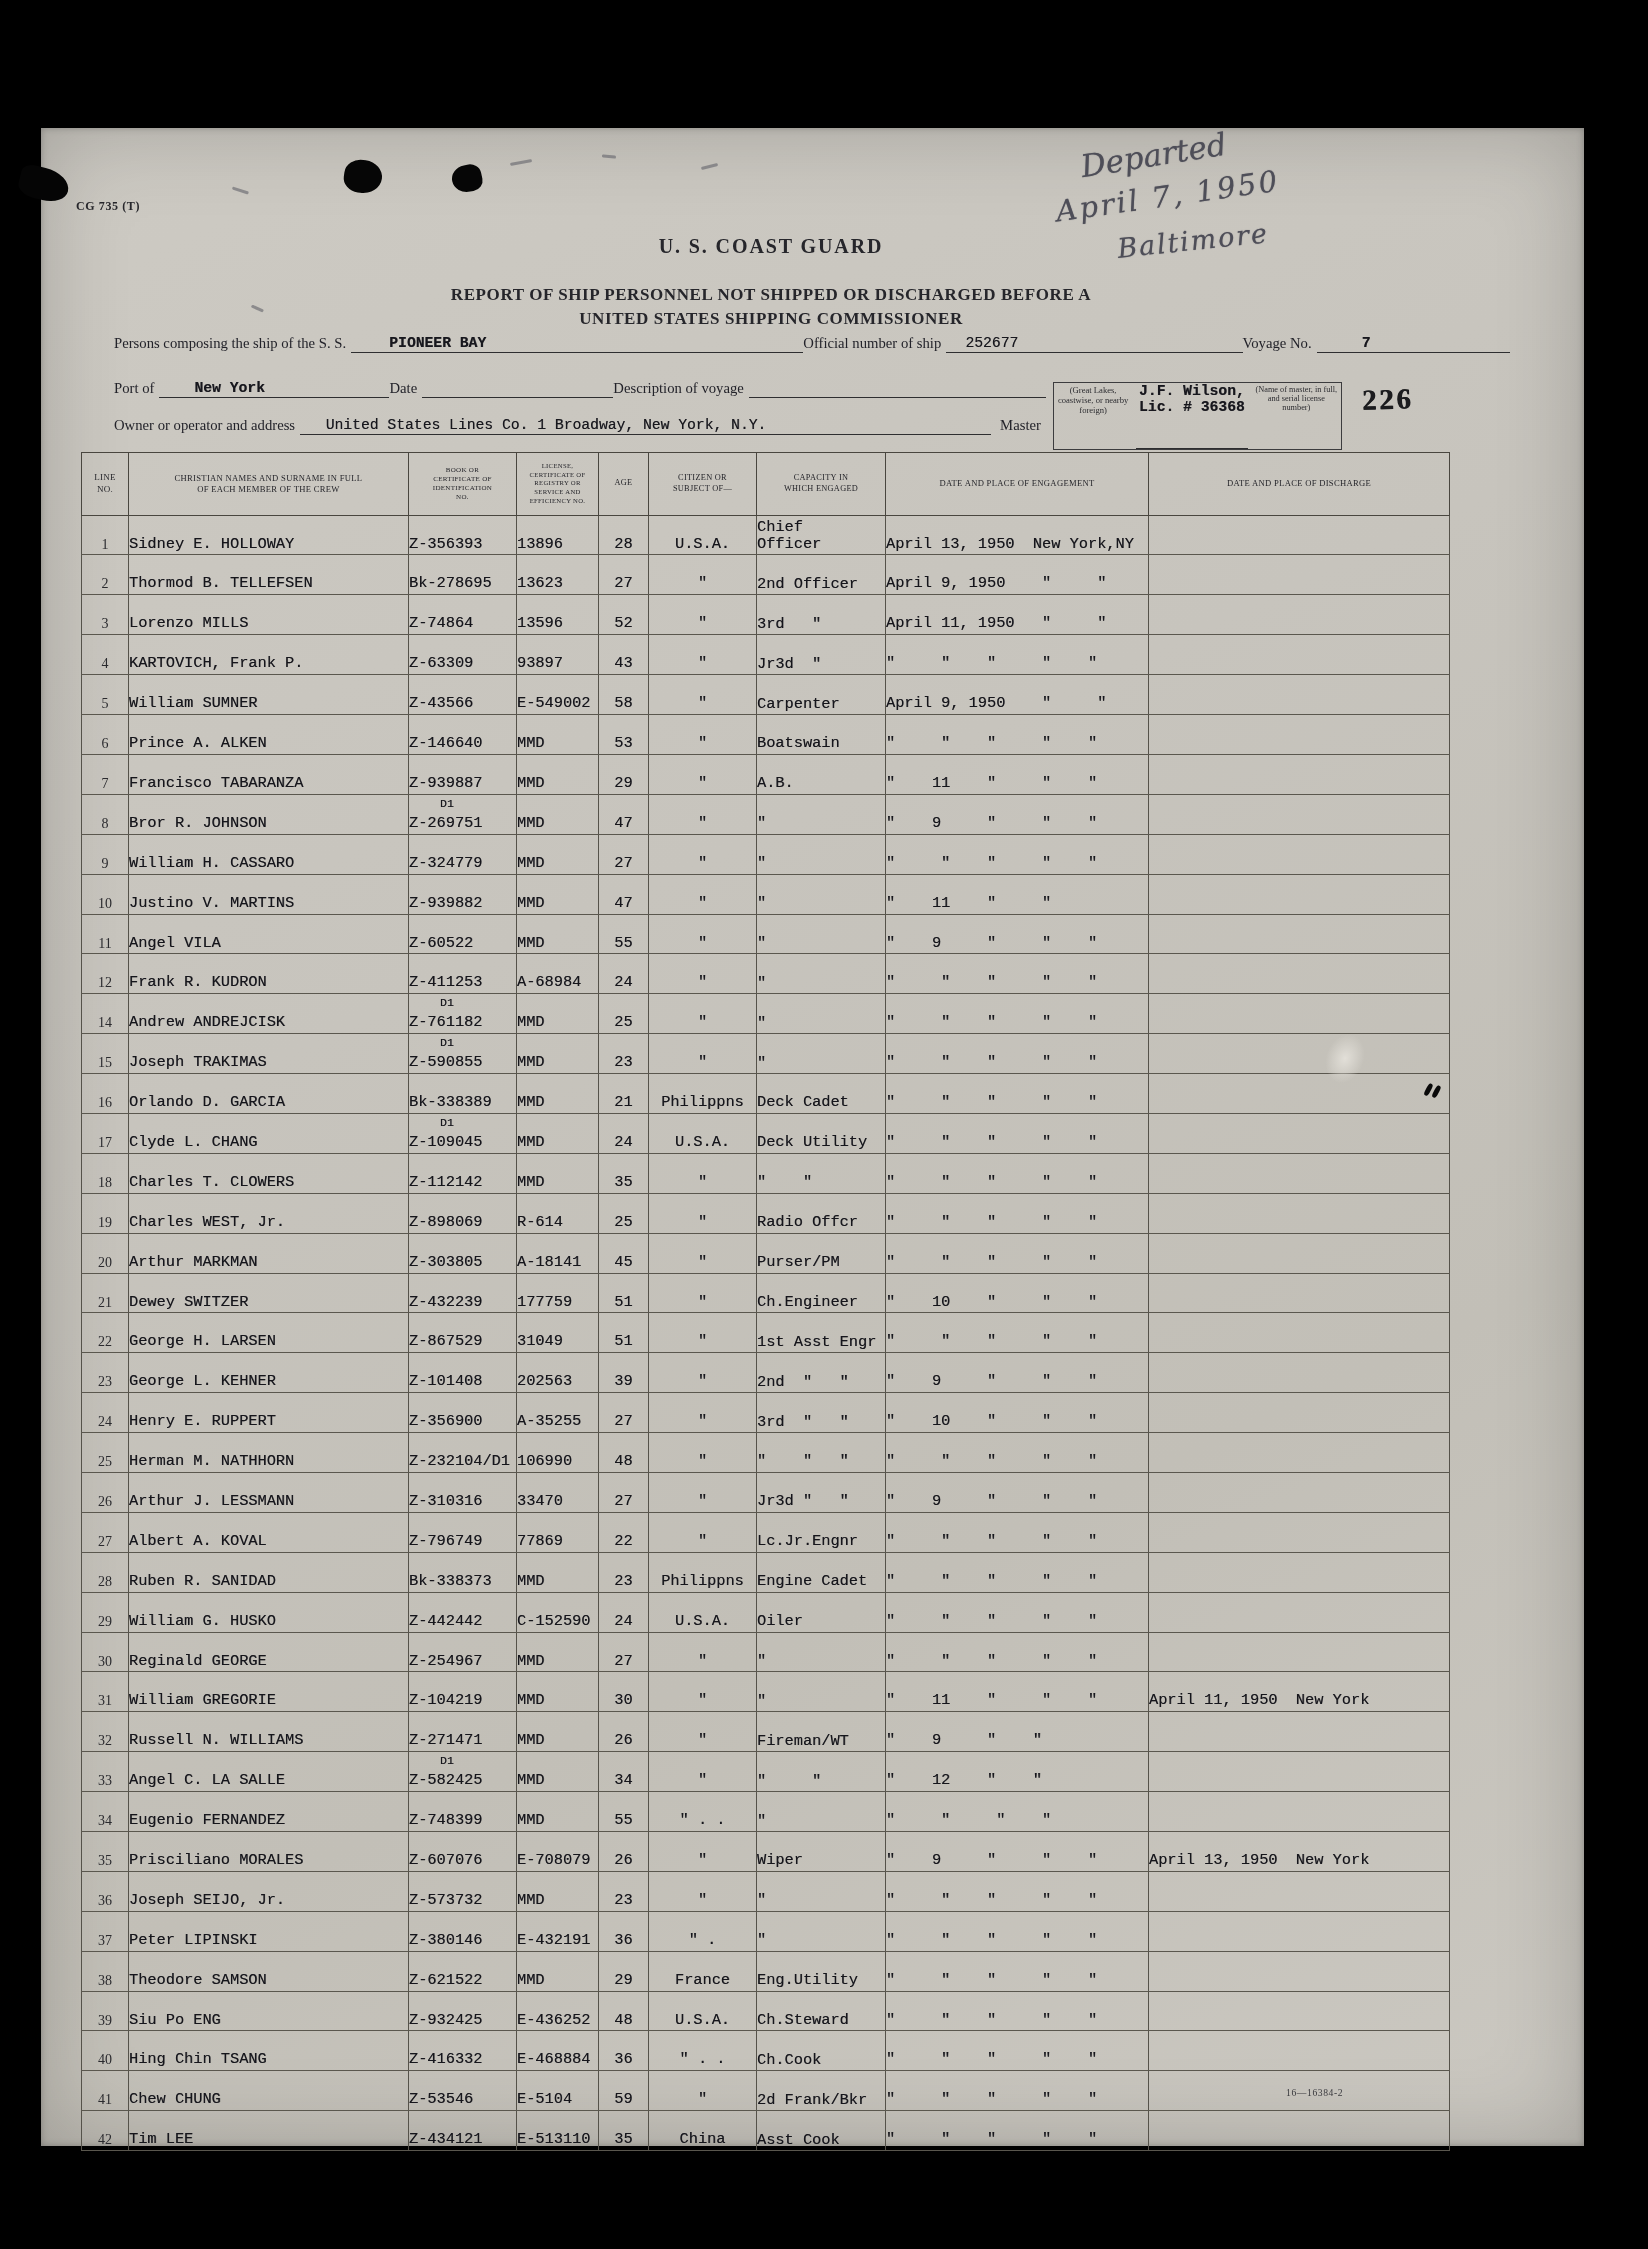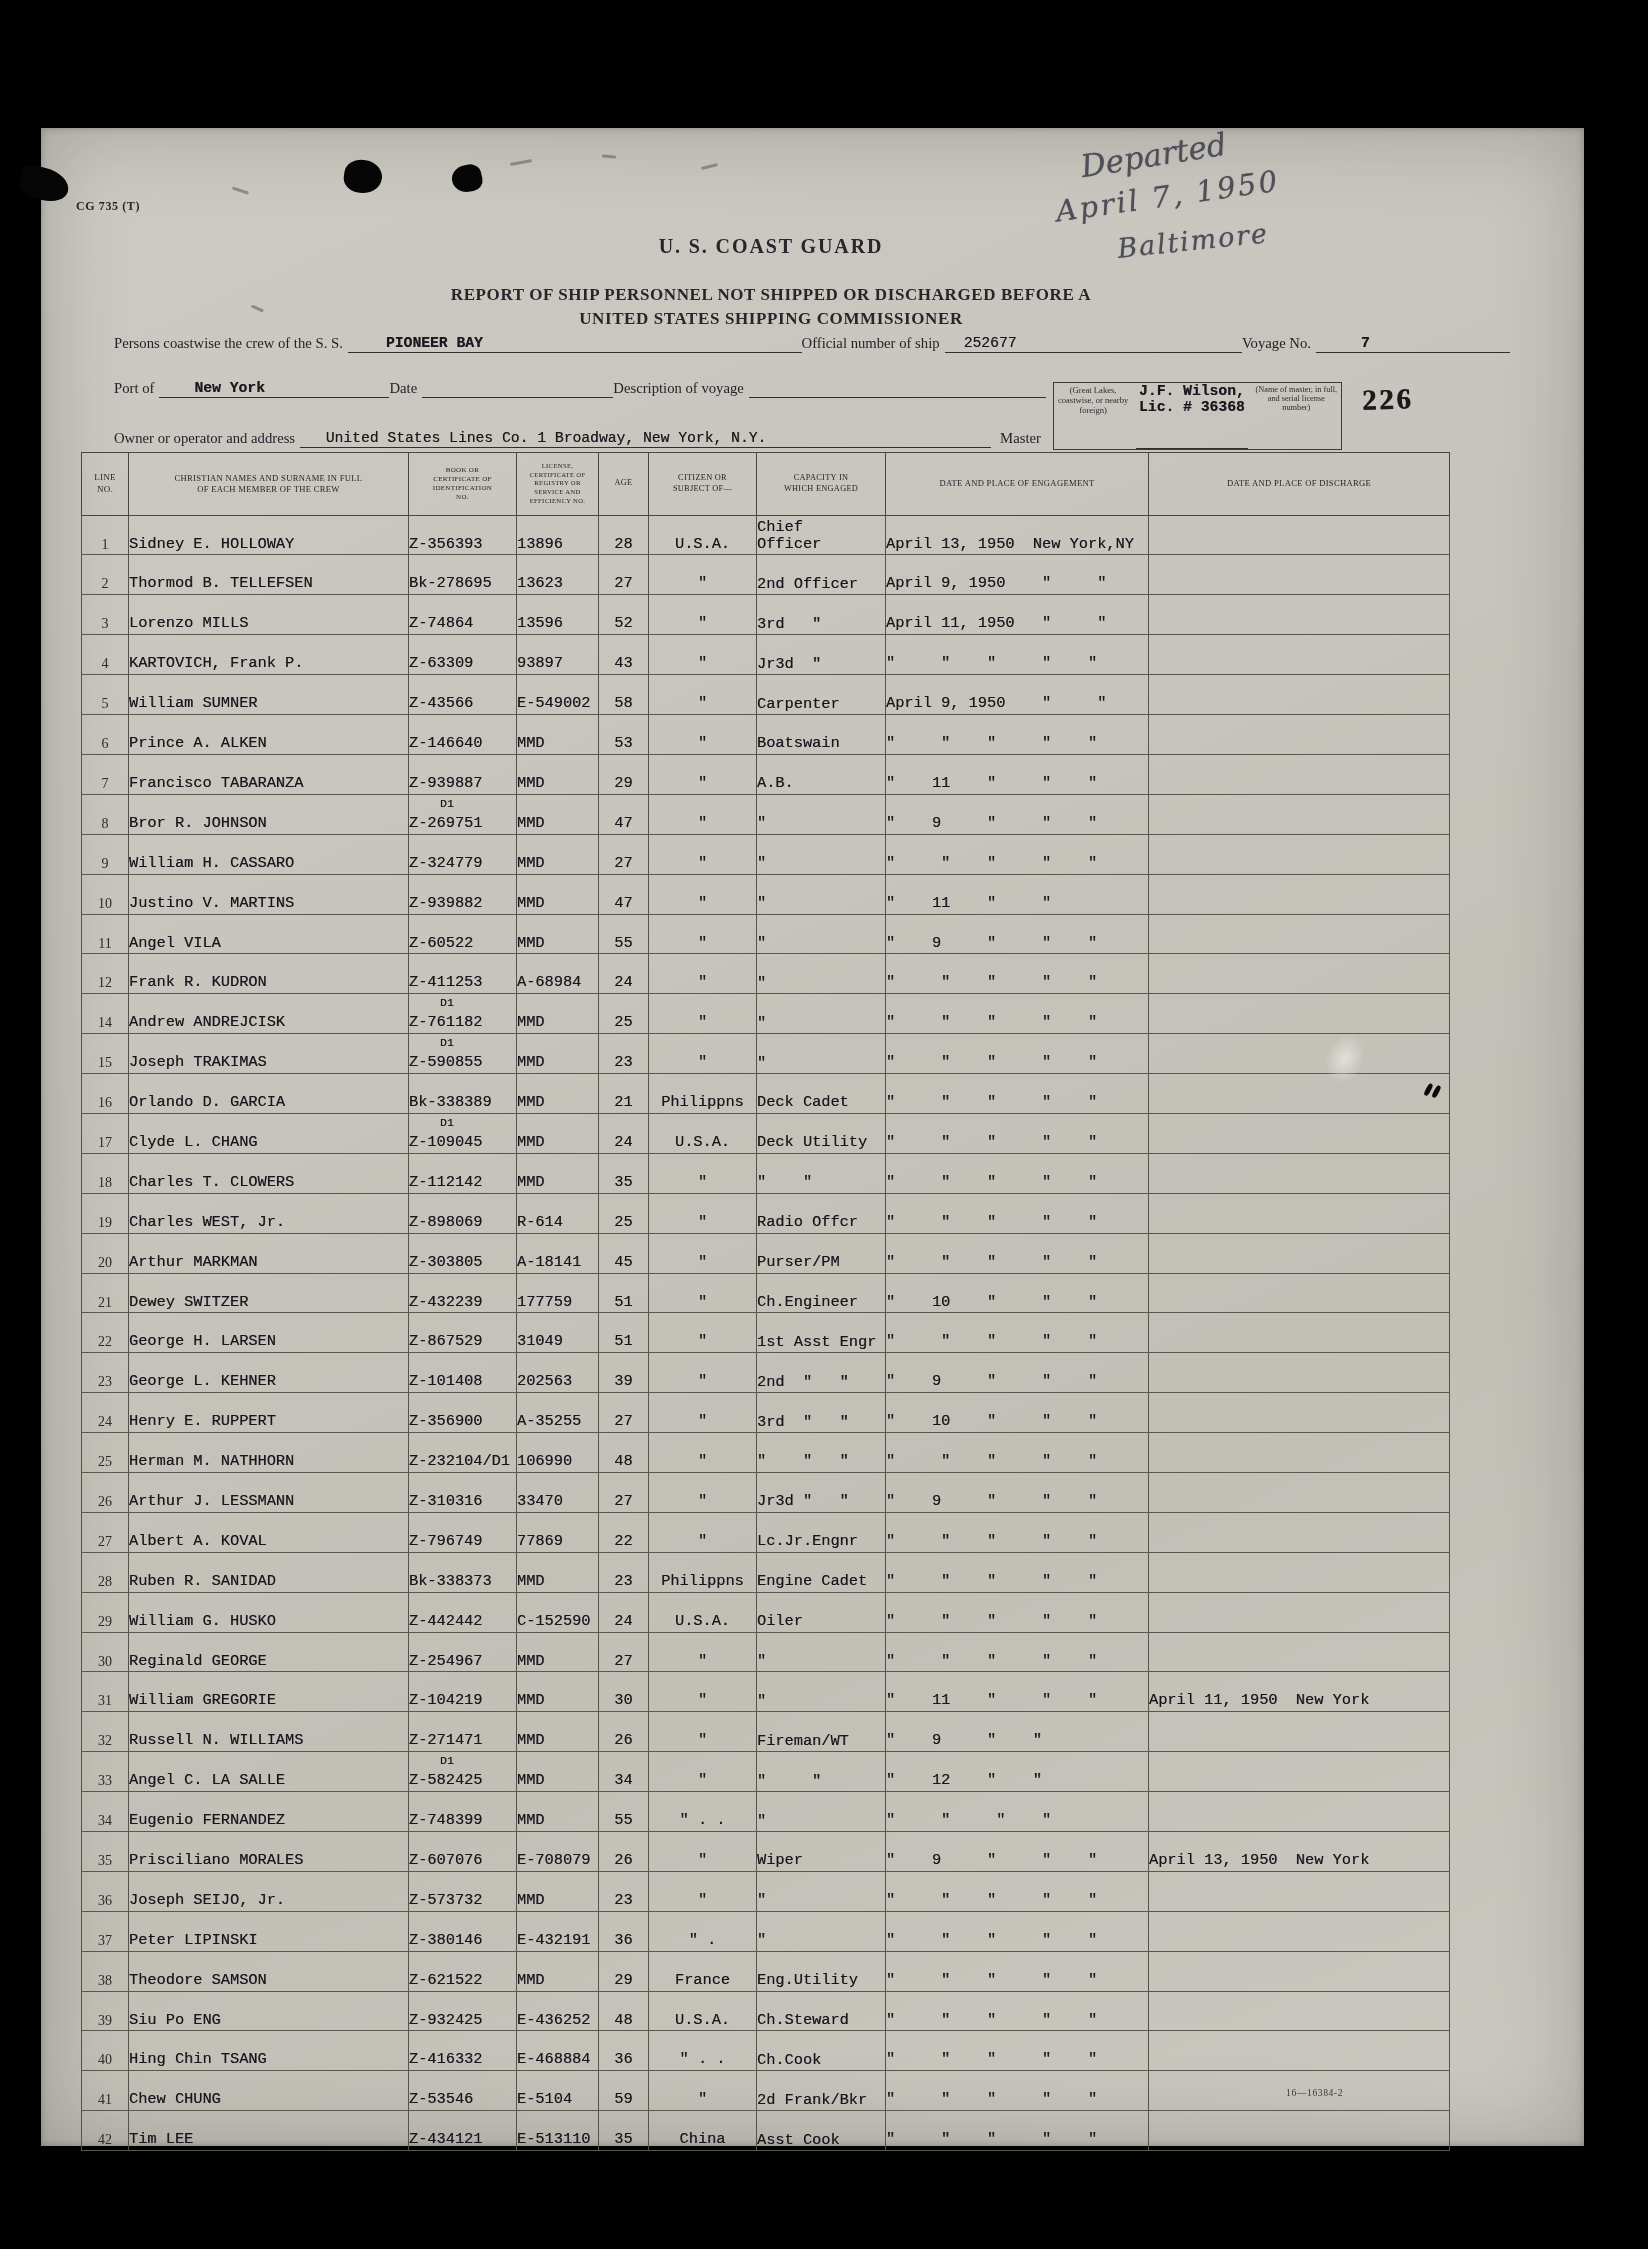--- a/index.html
+++ b/index.html
@@ -49,21 +49,21 @@
   #agency-title{position:absolute;left:0;top:107px;width:1460px;text-align:center;font-size:20px;font-weight:bold;letter-spacing:1.9px;}
   #report-title-1{position:absolute;left:0;top:157px;width:1460px;text-align:center;font-size:17px;font-weight:bold;letter-spacing:0.6px;}
   #report-title-2{position:absolute;left:0;top:181px;width:1460px;text-align:center;font-size:17px;font-weight:bold;letter-spacing:0.6px;}
   
   .form-line{position:absolute;display:flex;align-items:flex-end;font-size:14.7px;color:#23232a;}
   .flabel{white-space:nowrap;padding:0 5.1px 0.6px 0;}
   .blank{border-bottom:1.3px solid #2e2e30;position:relative;height:19px;}
   .blank .typed{position:absolute;bottom:0.6px;white-space:nowrap;font-size:14.7px;}
   #crew-line{left:73px;top:205px;width:1396px;}
   #port-line{left:73px;top:250px;width:932px;}
-  #owner-line{left:73px;top:300px;width:932px;}
+  #owner-line{left:73px;top:287px;width:932px;}
   .b-ship{flex:1.45;}  .b-num{flex:0.95;} .b-voy{flex:0.62;}
   .b-port{width:230px;} .b-date{width:191px;} .b-desc{flex:1;}
   .b-owner{flex:1;text-align:center;}
   .bold-typed{font-weight:bold;}
   
   #master-box{
     position:absolute;left:1012px;top:254px;width:287px;height:66px;
     border:1.3px solid #3c3c3e;display:flex;flex-direction:row;justify-content:space-between;
     text-align:center;
   }
@@ -144,21 +144,21 @@
 
   <div id="hw-1" class="handwriting">Departed</div>
   <div id="hw-2" class="handwriting">April 7, 1950</div>
   <div id="hw-3" class="handwriting">Baltimore</div>
 
   <div id="agency-title" class="printed">U. S. COAST GUARD</div>
   <div id="report-title-1" class="printed">REPORT OF SHIP PERSONNEL NOT SHIPPED OR DISCHARGED BEFORE A</div>
   <div id="report-title-2" class="printed">UNITED STATES SHIPPING COMMISSIONER</div>
 
   <div id="crew-line" class="form-line">
-    <span class="flabel">Persons coastwise the crew of the S. S.</span>
+    <span class="flabel">Persons composing the ship of the S. S.</span>
     <span class="blank b-ship">
         <span class="typed bold-typed" style="left:38px;">PIONEER BAY</span>
       </span>
     <span class="flabel">Official number of ship</span>
     <span class="blank b-num">
         <span class="typed" style="left:19px;">252677</span>
       </span>
     <span class="flabel">Voyage No.</span>
     <span class="blank b-voy">
         <span class="typed bold-typed" style="left:45px;">7</span>

